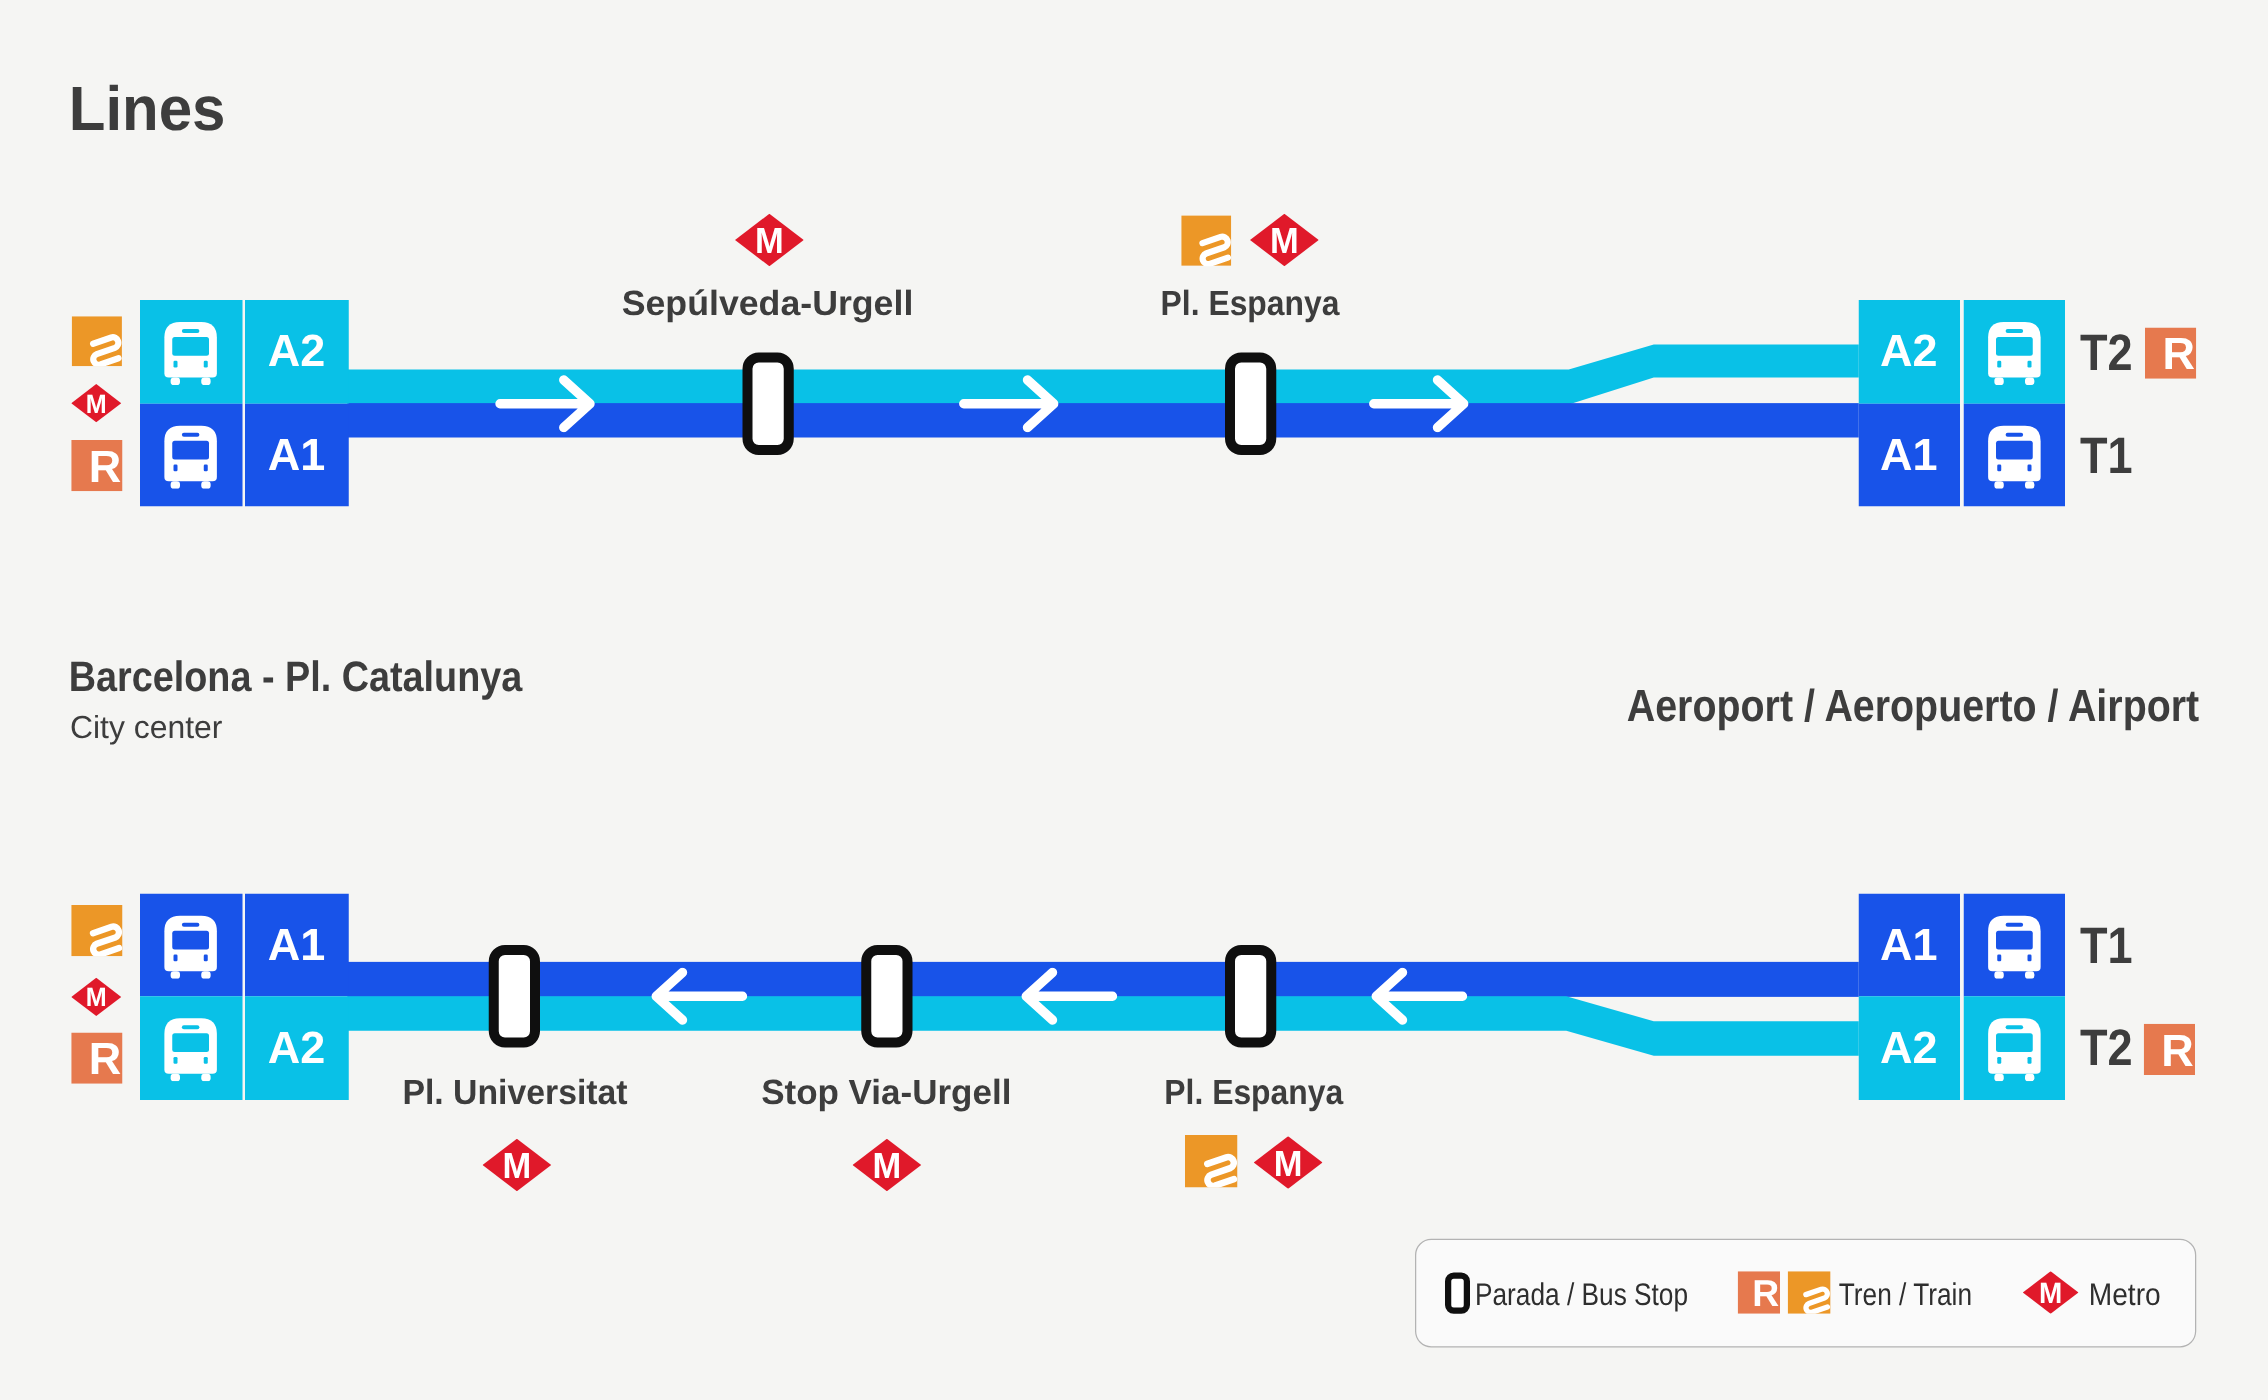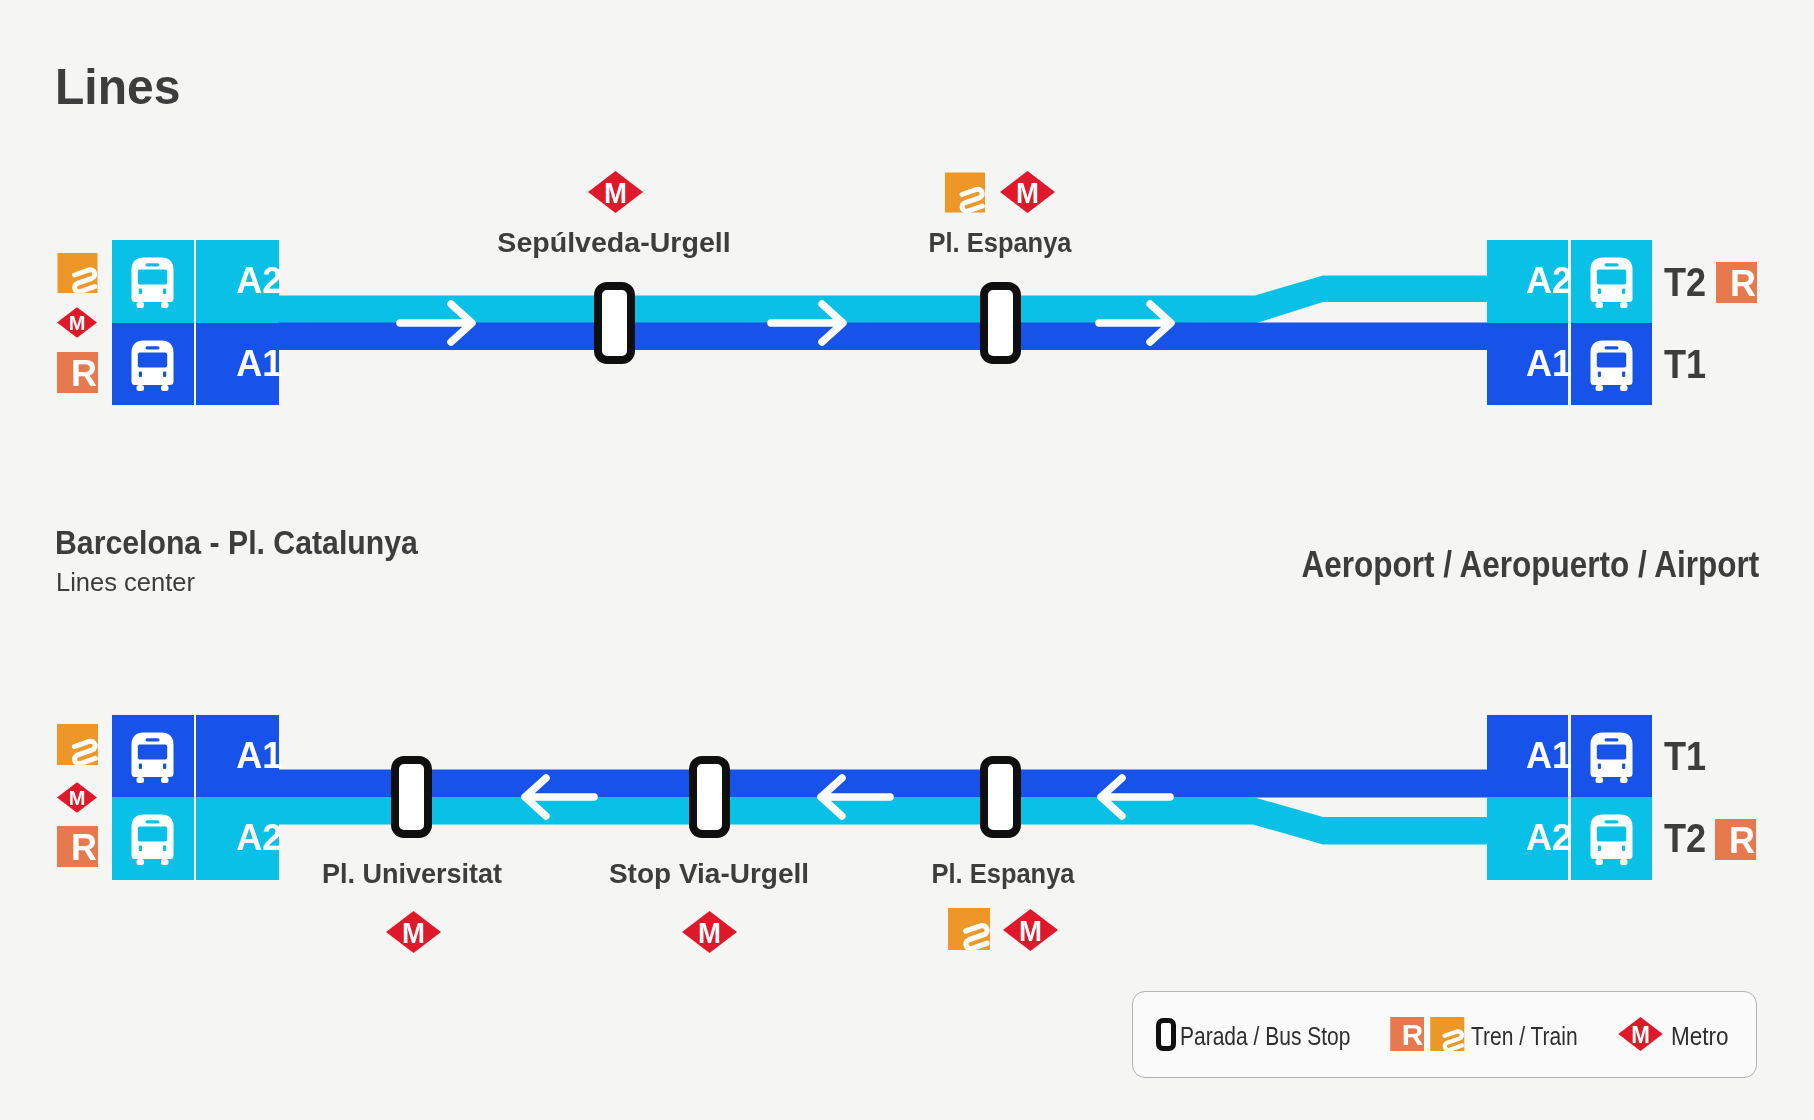--- a/index.html
+++ b/index.html
@@ -1,21 +1,21 @@
 <!DOCTYPE html>
 <html><head>
 <meta charset="utf-8">
 <style>
   html,body{margin:0;padding:0;}
   body{width:1814px;height:1120px;background:#f5f5f3;font-family:"Liberation Sans",sans-serif;overflow:hidden;position:relative;}
   .abs{position:absolute;}
   .cell{position:absolute;}
   .cyan{background:#09c1e7;}
   .blue{background:#1853e9;}
-  .lab{position:absolute;color:#fff;font-weight:bold;font-size:36px;line-height:82.5px;width:82.5px;text-align:center;padding-left:22px;}
+  .lab{position:absolute;color:#fff;font-weight:bold;font-size:36px;line-height:82.5px;width:82.5px;text-align:center;}
   .stn{position:absolute;color:#3d3d3d;font-weight:bold;font-size:28px;line-height:28px;white-space:nowrap;transform:translateX(-50%);}
   .tlab{position:absolute;color:#3d3d3d;font-weight:bold;font-size:41px;line-height:41px;transform:scaleX(0.88);transform-origin:0 0;}
   .stop{position:absolute;width:41px;height:82px;box-sizing:border-box;border:8px solid #0f0f0f;border-radius:13px;background:#fff;}
 </style>
 </head>
 <body>
 
 <svg class="abs" style="left:0;top:0" width="1814" height="1120">
 
   <polygon points="278,295.5 1255,295.5 1323,275.5 1487,275.5 1487,302 1323,302 1255,323.5 278,323.5" fill="#09c1e7"></polygon>
@@ -48,21 +48,21 @@
 
 <div class="cell blue" style="left:1486.5px;top:714.5px;width:81px;height:82.5px;"></div>
 <div class="cell cyan" style="left:1486.5px;top:797px;width:81px;height:82.5px;"></div>
 <div class="cell blue" style="left:1570.5px;top:714.5px;width:81.5px;height:82.5px;"></div>
 <div class="cell cyan" style="left:1570.5px;top:797px;width:81.5px;height:82.5px;"></div>
 <div class="lab" style="left:1486.5px;top:714.5px;width:81px;">A1</div>
 <div class="lab" style="left:1486.5px;top:797px;width:81px;">A2</div>
 
 <div class="abs" style="left:55px;top:61.5px;font-size:50px;font-weight:bold;color:#3d3d3d;line-height:50px;transform:scaleX(0.96);transform-origin:0 0;">Lines</div>
 <div class="abs" style="left:55px;top:524.5px;font-size:34px;font-weight:bold;color:#3d3d3d;line-height:34px;transform:scaleX(0.889);transform-origin:0 0;">Barcelona - Pl. Catalunya</div>
-<div class="abs" style="left:56px;top:569.5px;font-size:25.5px;color:#3d3d3d;line-height:24px;">Lines center</div>
+<div class="abs" style="left:56px;top:569.5px;font-size:25.5px;color:#3d3d3d;line-height:24px;">City center</div>
 <div class="abs" style="right:55px;top:546.5px;font-size:36px;font-weight:bold;color:#3d3d3d;line-height:36px;transform:scaleX(0.875);transform-origin:100% 0;">Aeroport / Aeropuerto / Airport</div>
 
 <div class="tlab" style="left:1664px;top:261.8px;">T2</div>
 <div class="tlab" style="left:1664px;top:344.3px;">T1</div>
 <div class="tlab" style="left:1664px;top:735.6px;">T1</div>
 <div class="tlab" style="left:1664px;top:818.1px;">T2</div>
 
 <div class="stn" style="left:614px;top:229px;transform:translateX(-50%) scaleX(1.02);">Sepúlveda-Urgell</div>
 <div class="stn" style="left:1000px;top:229px;transform:translateX(-50%) scaleX(0.91);">Pl. Espanya</div>
 <div class="stn" style="left:412px;top:860px;transform:translateX(-50%) scaleX(0.965);">Pl. Universitat</div>

